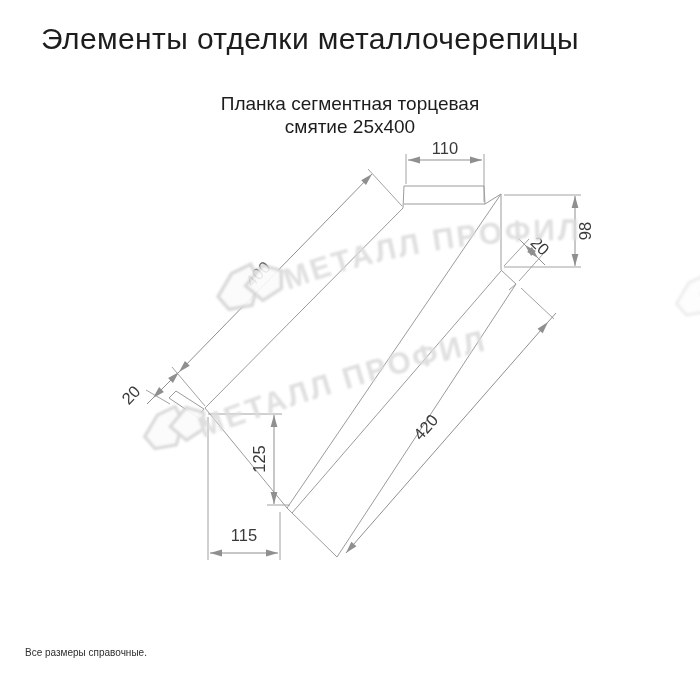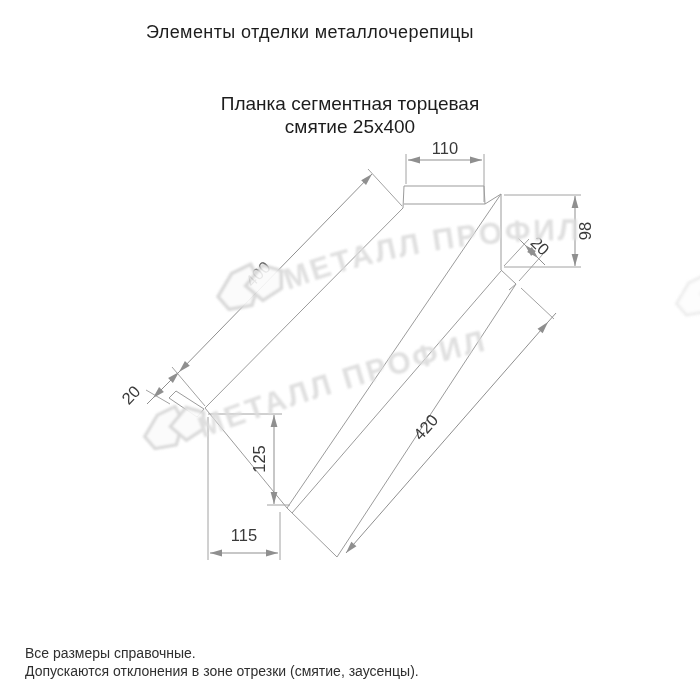--- a/index.html
+++ b/index.html
@@ -2,29 +2,29 @@
 <html><head>
 <meta charset="utf-8">
 <style>
   html,body{margin:0;padding:0;}
   body{
     width:700px;height:700px;position:relative;background:#ffffff;
     font-family:"Liberation Sans", sans-serif;color:#1d1d1d;overflow:hidden;
   }
   .page-title{
     position:absolute;top:22px;left:0;width:620px;text-align:center;
-    font-size:18px;letter-spacing:.4px;color:#1d1d1d;
+    font-size:30px;letter-spacing:.4px;color:#1d1d1d;
   }
   .subtitle{
     position:absolute;top:92px;left:0;width:700px;text-align:center;
     font-size:19px;line-height:23px;color:#1d1d1d;
   }
   .drawing-svg{position:absolute;top:0;left:0;}
   .footer{
-    position:absolute;left:25px;top:644px;font-size:14px;line-height:18px;color:#2f2f2f;
+    position:absolute;left:25px;top:644px;font-size:10px;line-height:18px;color:#2f2f2f;
   }
   .dim-text{
     font-family:"Liberation Sans", sans-serif;font-size:16.5px;fill:#3a3a3a;
   }
   .wm-text{
     font-family:"Liberation Sans", sans-serif;font-weight:bold;
     font-size:30px;letter-spacing:2.5px;fill:#dcdcdc;
   }
   .part-line{stroke:#9b9b9b;stroke-width:1;fill:none;}
   .dim-line{stroke:#8f8f8f;stroke-width:1;fill:none;}
@@ -127,14 +127,13 @@
     <use href="#mplogo" transform="translate(140,410) rotate(-10) scale(1.35)"></use>
     <text class="wm-text">
       <textPath href="#wmPathB">МЕТАЛЛ ПРОФИЛЬ</textPath>
     </text>
     <use href="#mplogo" transform="translate(672,278) rotate(-10) scale(1.3)" opacity="0.45"></use>
   </g>
 </svg>
 
 <div class="footer">
   <div>Все размеры справочные.</div>
-  <div>Допускаются отклонения в зоне отрезки (смятие, заусенцы).</div>
 </div>
 
 </body></html>

